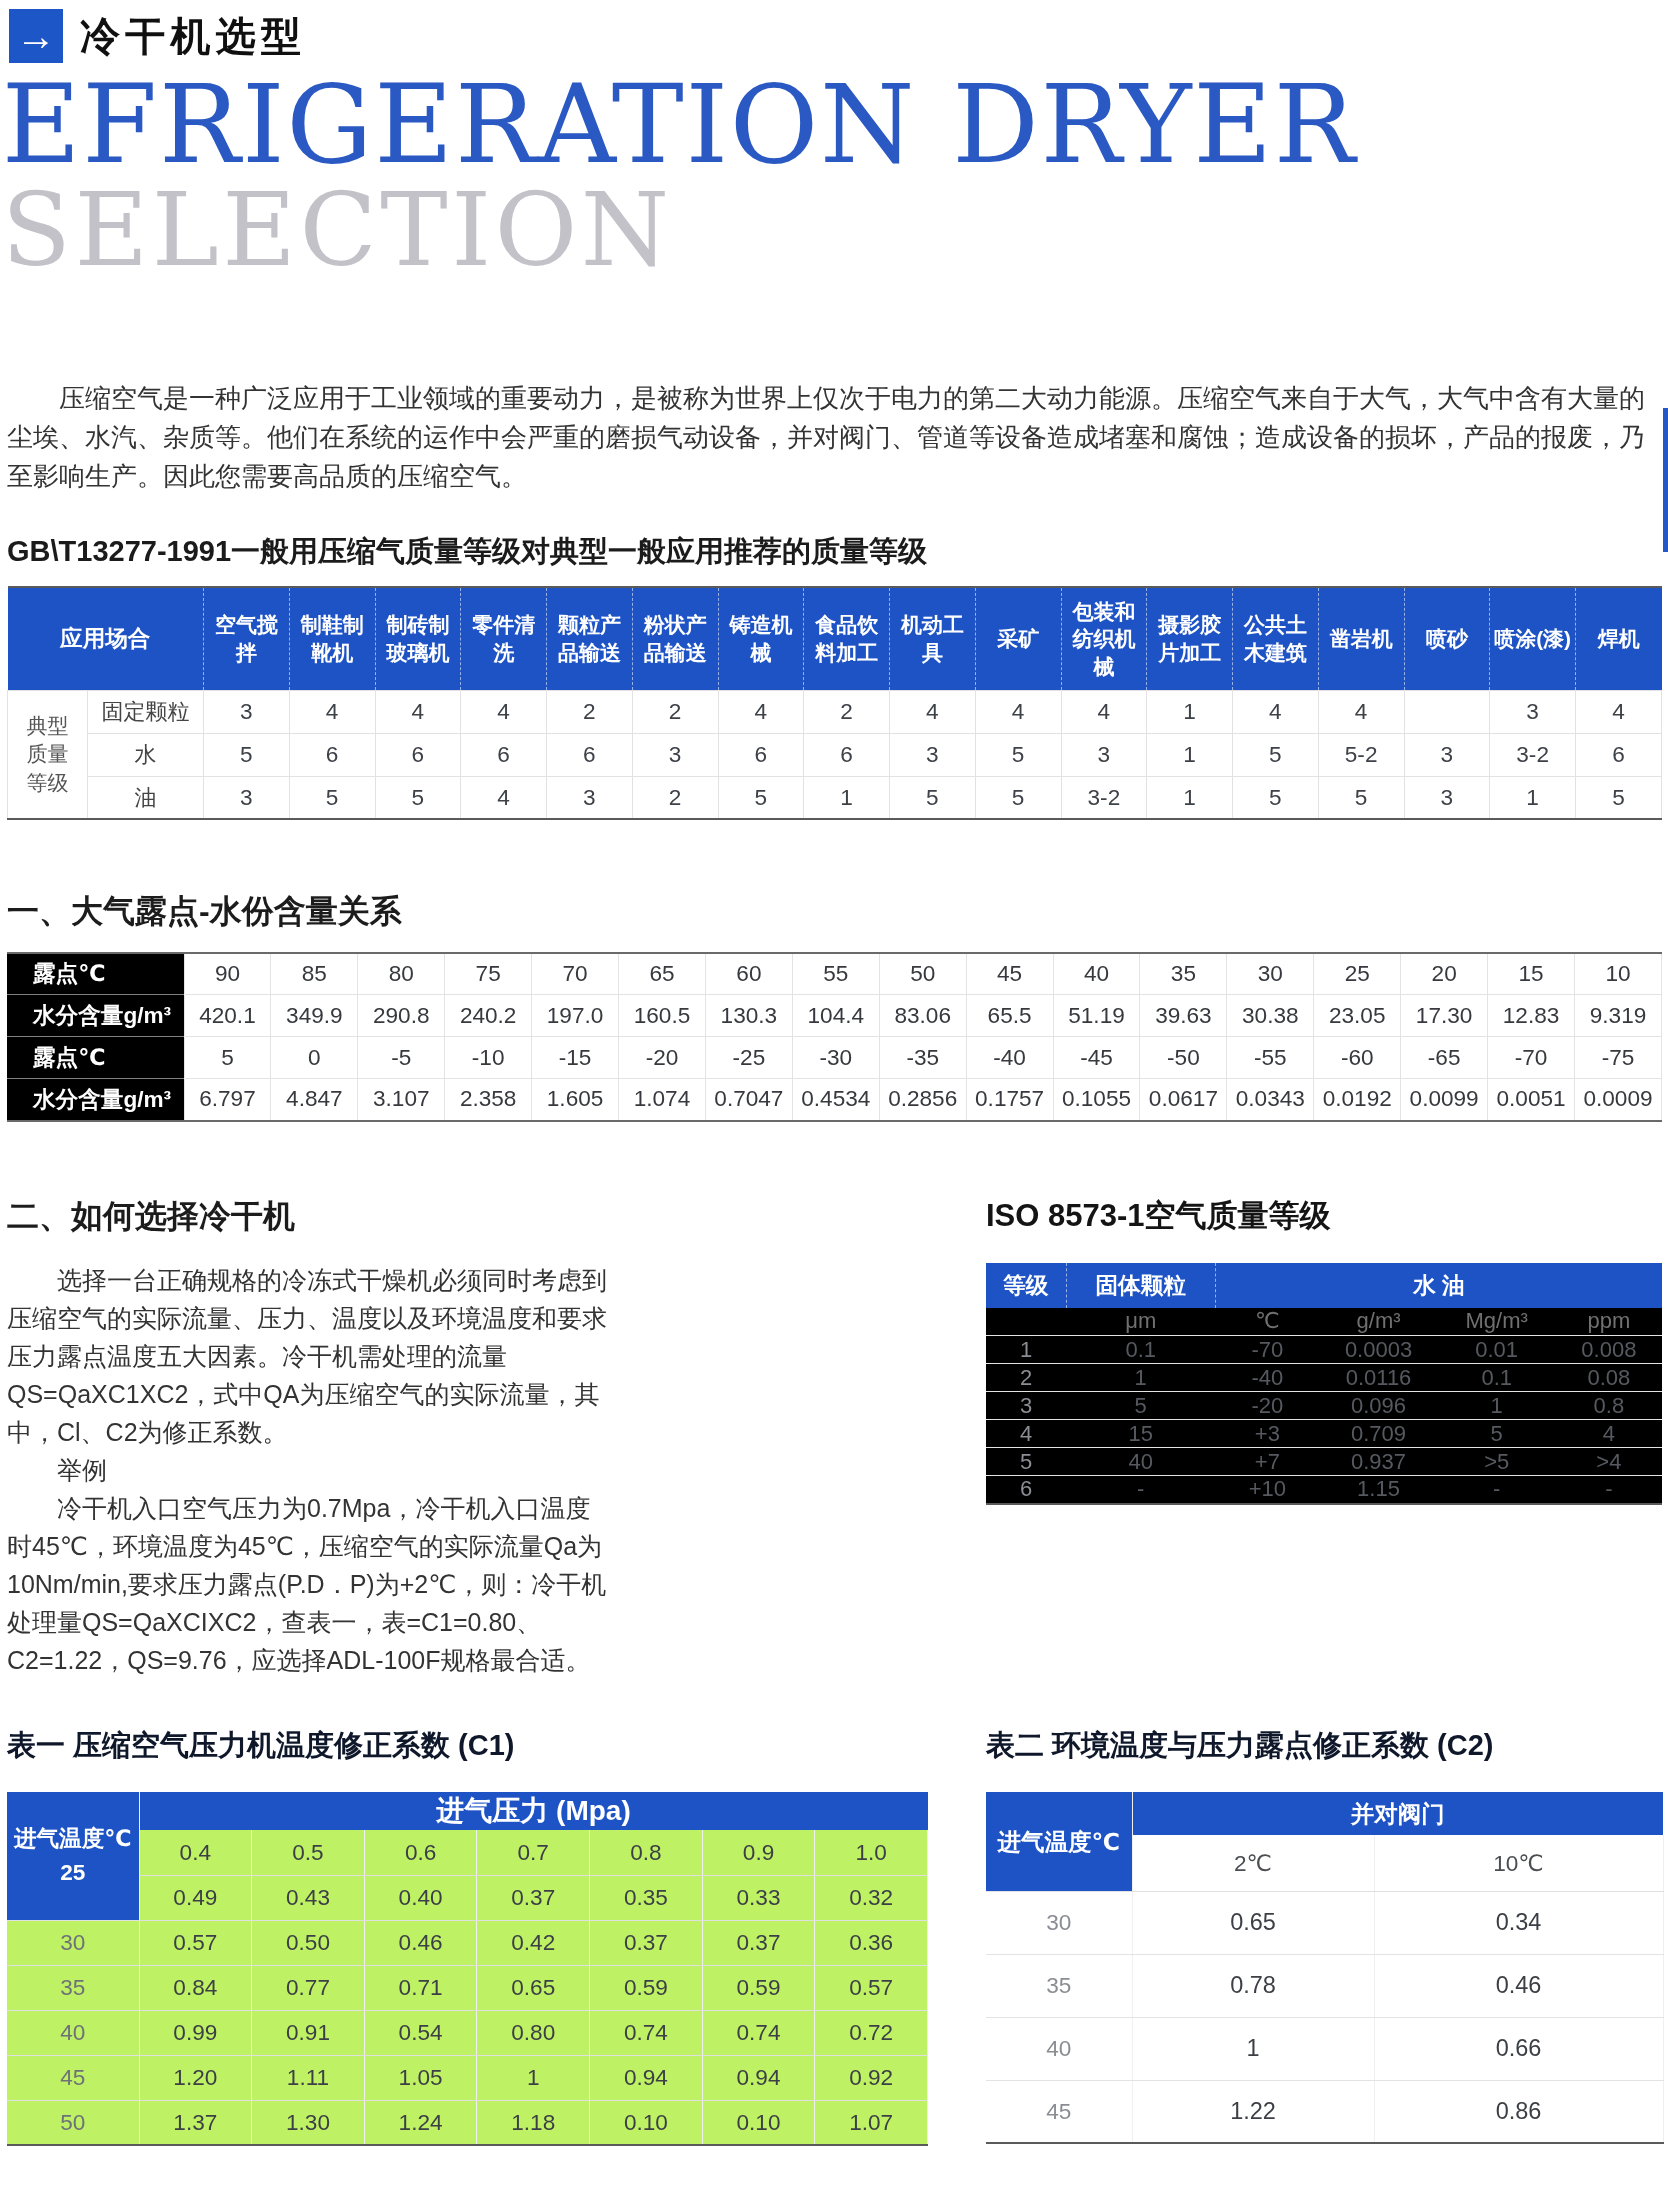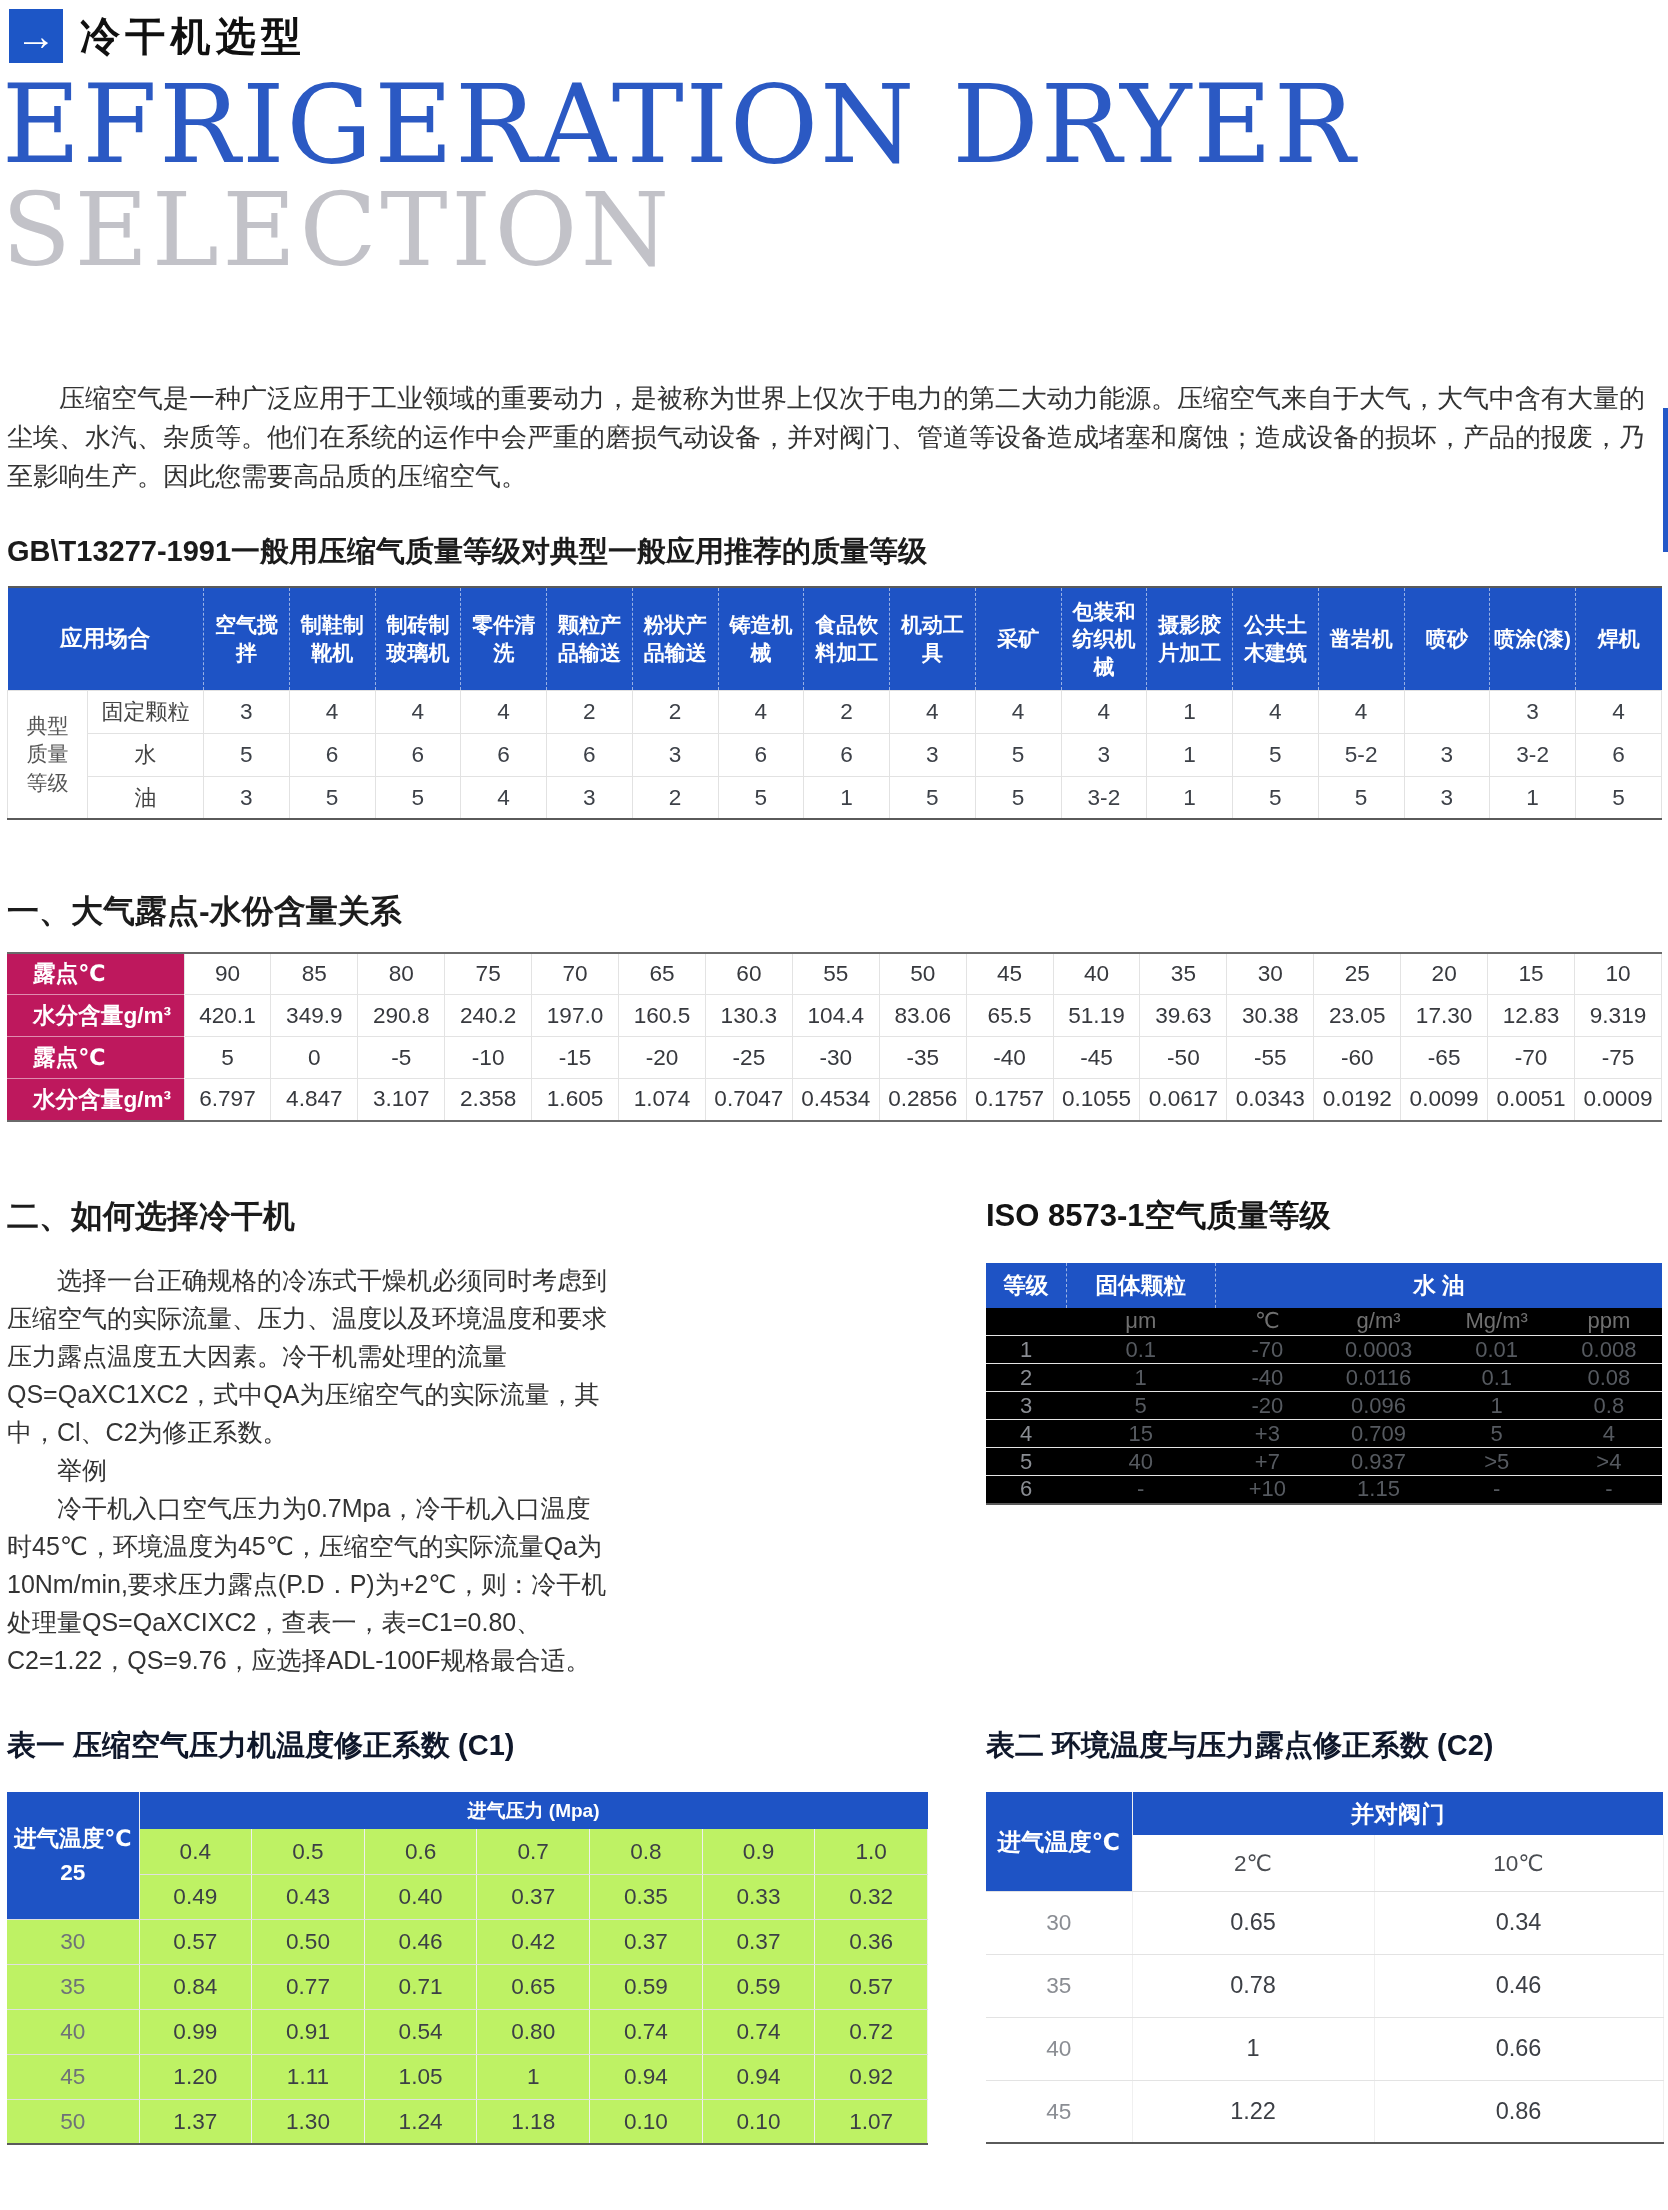--- a/index.html
+++ b/index.html
@@ -31,21 +31,21 @@
   table.gb tbody td { height:43px; font-size:22.6px; color:#3d4148; border:0.9px solid #e2e2e2; background:#fff; }
   table.gb td.gb-group { font-size:21px; color:#555; word-break:break-all; padding:0 10.4px; line-height:1.35; }
   table.gb td.gb-sublabel { font-size:22px; color:#444; }
 
   
   .sec-title { font-size:32px; font-weight:600; color:#1c1c1c; }
   .sec1-title { margin-top:70px; }
 
   
   table.dew { width:1655px; margin-top:17.4px; border-top:2.6px solid #6a6a6a; border-bottom:2.6px solid #6a6a6a; }
-  table.dew th.rowlabel { background:#be185d; color:#fff; font-size:22.6px; font-weight:700; text-align:left; padding-left:26px; height:42px; border-bottom:0.9px solid rgba(255,255,255,.5); }
+  table.dew th.rowlabel { background:#000000; color:#fff; font-size:22.6px; font-weight:700; text-align:left; padding-left:26px; height:42px; border-bottom:0.9px solid rgba(255,255,255,.5); }
   table.dew td { font-size:22.6px; color:#37393e; border:0.9px solid #e3e3e3; height:42px; background:#fff; }
 
   
   .cols { display:flex; justify-content:space-between; margin-top:73px; }
   .col-left { width:608px; }
   .col-right { width:676px; }
   .howto-text { margin-top:22.6px; font-size:25px; line-height:1.52; color:#333; }
   .howto-text p { text-indent:2em; }
 
   
@@ -57,21 +57,21 @@
   table.iso td.unit { color:#707070; }
   table.iso td.grade { color:#8a8d93; }
 
   
   .cols2 { display:flex; justify-content:space-between; margin-top:47px; }
   .colb-left { width:921px; }
   .colb-right { width:676px; }
   .tbl-title { font-size:29px; font-weight:700; color:#0f172a; }
   table.c1 { width:921px; margin-top:26px; border-bottom:2.6px solid #5a5a5a; }
   table.c1 td.blue-corner { background:#1e53c5; color:#fff; font-size:22.6px; font-weight:700; line-height:1.5; }
-  table.c1 th.groupband { height:37px; font-size:19px; }
+  table.c1 th.groupband { height:37px; font-size:28px; }
   table.c1 td { height:45px; font-size:22.6px; color:#3c3f45; border-bottom:0.9px solid #e0e0e0; border-right:0.9px solid #efefef; background:#bef264; }
   table.c1 td.rowlab { color:#6e7278; }
   table.c2 { width:676px; margin-top:26px; border-bottom:2.6px solid #5a5a5a; }
   table.c2 td.blue-corner { background:#1e53c5; color:#fff; font-size:23.5px; font-weight:700; }
   table.c2 th.groupband { height:43px; font-size:23.5px; }
   table.c2 td.colhead { height:56px; font-size:22.6px; color:#4a4d52; border-bottom:0.9px solid #e0e0e0; background:#fff; }
   table.c2 td { height:63px; font-size:23.5px; color:#3c3f45; border-bottom:0.9px solid #e3e3e3; border-right:0.9px solid #f0f0f0; background:#fff; }
   table.c2 td.rowlab { color:#8a8d93; font-size:22.6px; }
 </style>
 </head>

